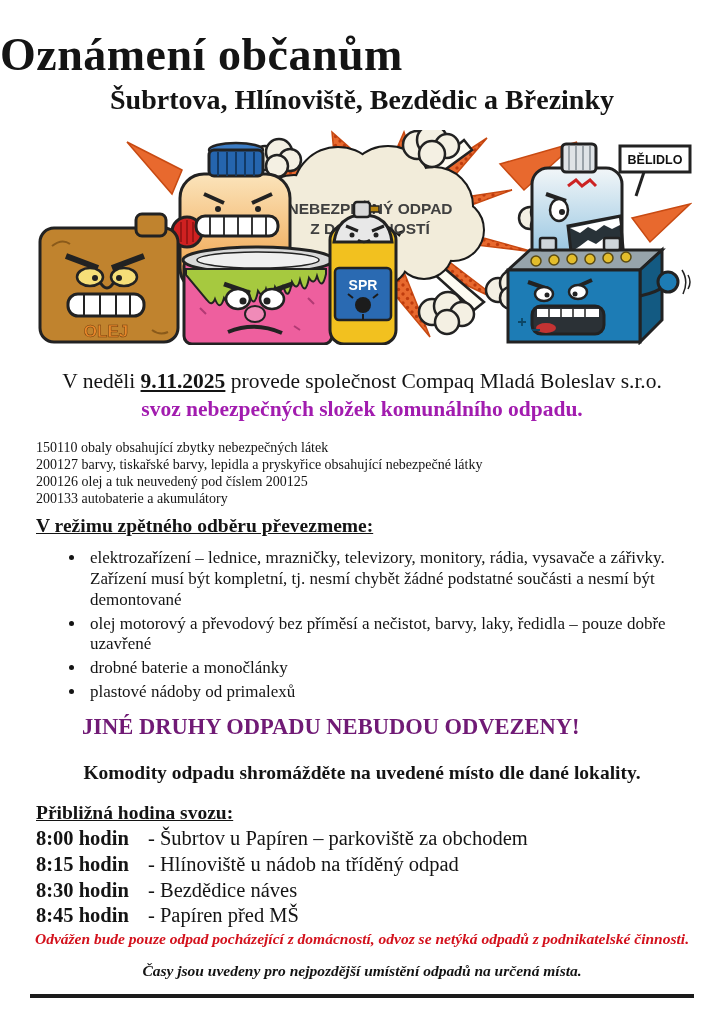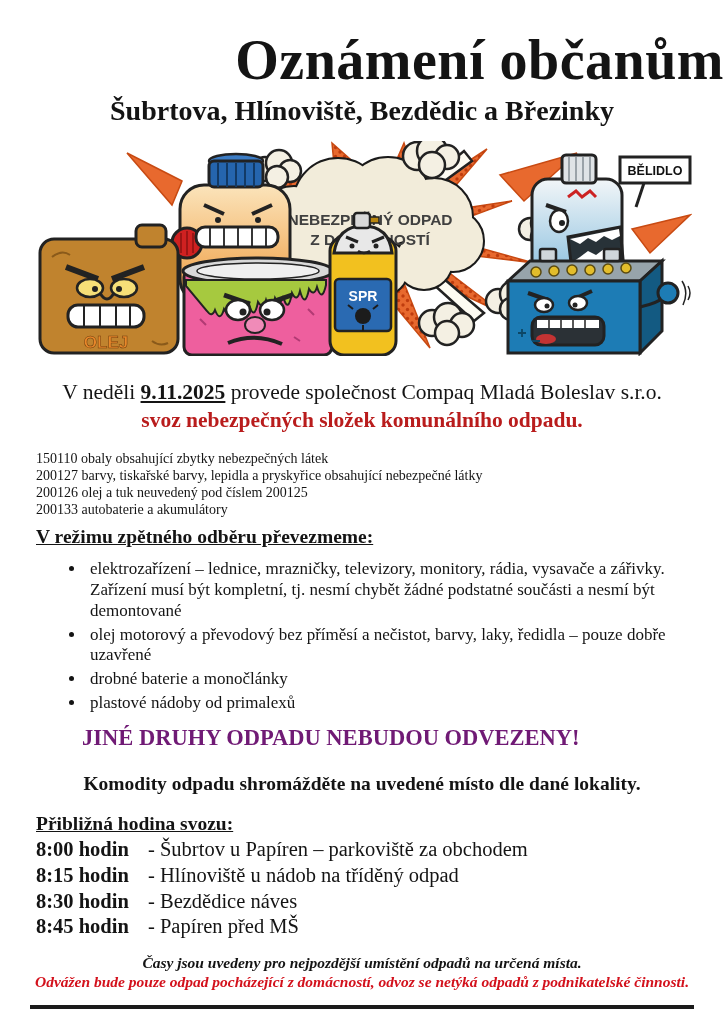--- a/index.html
+++ b/index.html
@@ -1,26 +1,26 @@
 <!DOCTYPE html>
 <html><head>
 <meta charset="utf-8">
 <style>
   html,body{margin:0;padding:0;}
   body{
     width:724px;height:1024px;background:#ffffff;overflow:hidden;
     font-family:"Liberation Serif", serif;color:#141414;
   }
   .page{position:relative;width:724px;height:1024px;}
-  h1.title{font-size:56px;font-weight:700;text-align:right;margin:28px 0 0;letter-spacing:.5px;}
+  h1.title{font-size:46px;font-weight:700;text-align:left;margin:28px 0 0;letter-spacing:.5px;}
   h2.subtitle{font-size:28px;font-weight:700;text-align:center;margin:3px 0 0;}
   .illustration{width:660px;margin:14px auto 0;}
   .intro{font-size:21.5px;text-align:center;margin:20px 8px 0;}
   .intro .date{font-weight:700;text-decoration:underline;}
-  .redline{font-size:21.5px;font-weight:700;text-align:center;margin:3px 0 0;color:#b91c1c;}
+  .redline{font-size:21.5px;font-weight:700;text-align:center;margin:3px 0 0;color:#a21caf;}
   h3.sect{font-size:19.5px;font-weight:700;text-decoration:underline;margin:20px 0 2px 36px;}
   h3.sect-takeback{margin-top:8px;}
   h3.sect-schedule{margin-top:18px;}
   .plain-list{margin:17px 20px 0 36px;font-size:14px;line-height:1.22;}
   .bullets{margin:11px 0 0;padding:0 16px 0 86px;font-size:17px;line-height:1.22;}
   .bullets li{padding-left:4px;margin-bottom:3px;}
   .warning{font-size:22.5px;font-weight:700;color:#701a75;margin:12px 0 0 82px;}
   .instruction{font-size:19.5px;font-weight:700;text-align:center;margin:22px 0 0;}
   .schedule{margin:1px 0 0 36px;font-size:20.5px;line-height:1.25;}
   .srow .stime{display:inline-block;width:112px;font-weight:700;}
@@ -270,17 +270,17 @@
   <p class="instruction">Komodity odpadu shromážděte na uvedené místo dle dané lokality.</p>
 
   <h3 class="sect sect-schedule">Přibližná hodina svozu:</h3>
   <div class="schedule">
     <div class="srow"><span class="stime">8:00 hodin</span><span class="srest"><span class="sdash">- </span><b class="splace">Šubrtov</b><span> u Papíren – parkoviště za obchodem</span></span></div>
     <div class="srow"><span class="stime">8:15 hodin</span><span class="srest"><span class="sdash">- </span><b class="splace">Hlínoviště</b><span> u nádob na tříděný odpad</span></span></div>
     <div class="srow"><span class="stime">8:30 hodin</span><span class="srest"><span class="sdash">- </span><b class="splace">Bezdědice</b><span> náves</span></span></div>
     <div class="srow"><span class="stime">8:45 hodin</span><span class="srest"><span class="sdash">- </span><b class="splace">Papíren</b><span> před MŠ</span></span></div>
   </div>
 
+  <p class="note red">Odvážen bude pouze odpad pocházející z domácností, odvoz se netýká odpadů z podnikatelské činnosti.</p>
   <p class="note">Časy jsou uvedeny pro nejpozdější umístění odpadů na určená místa.</p>
-  <p class="note red">Odvážen bude pouze odpad pocházející z domácností, odvoz se netýká odpadů z podnikatelské činnosti.</p>
 
   <hr class="bottom-rule">
 </div>
 
 </body></html>

